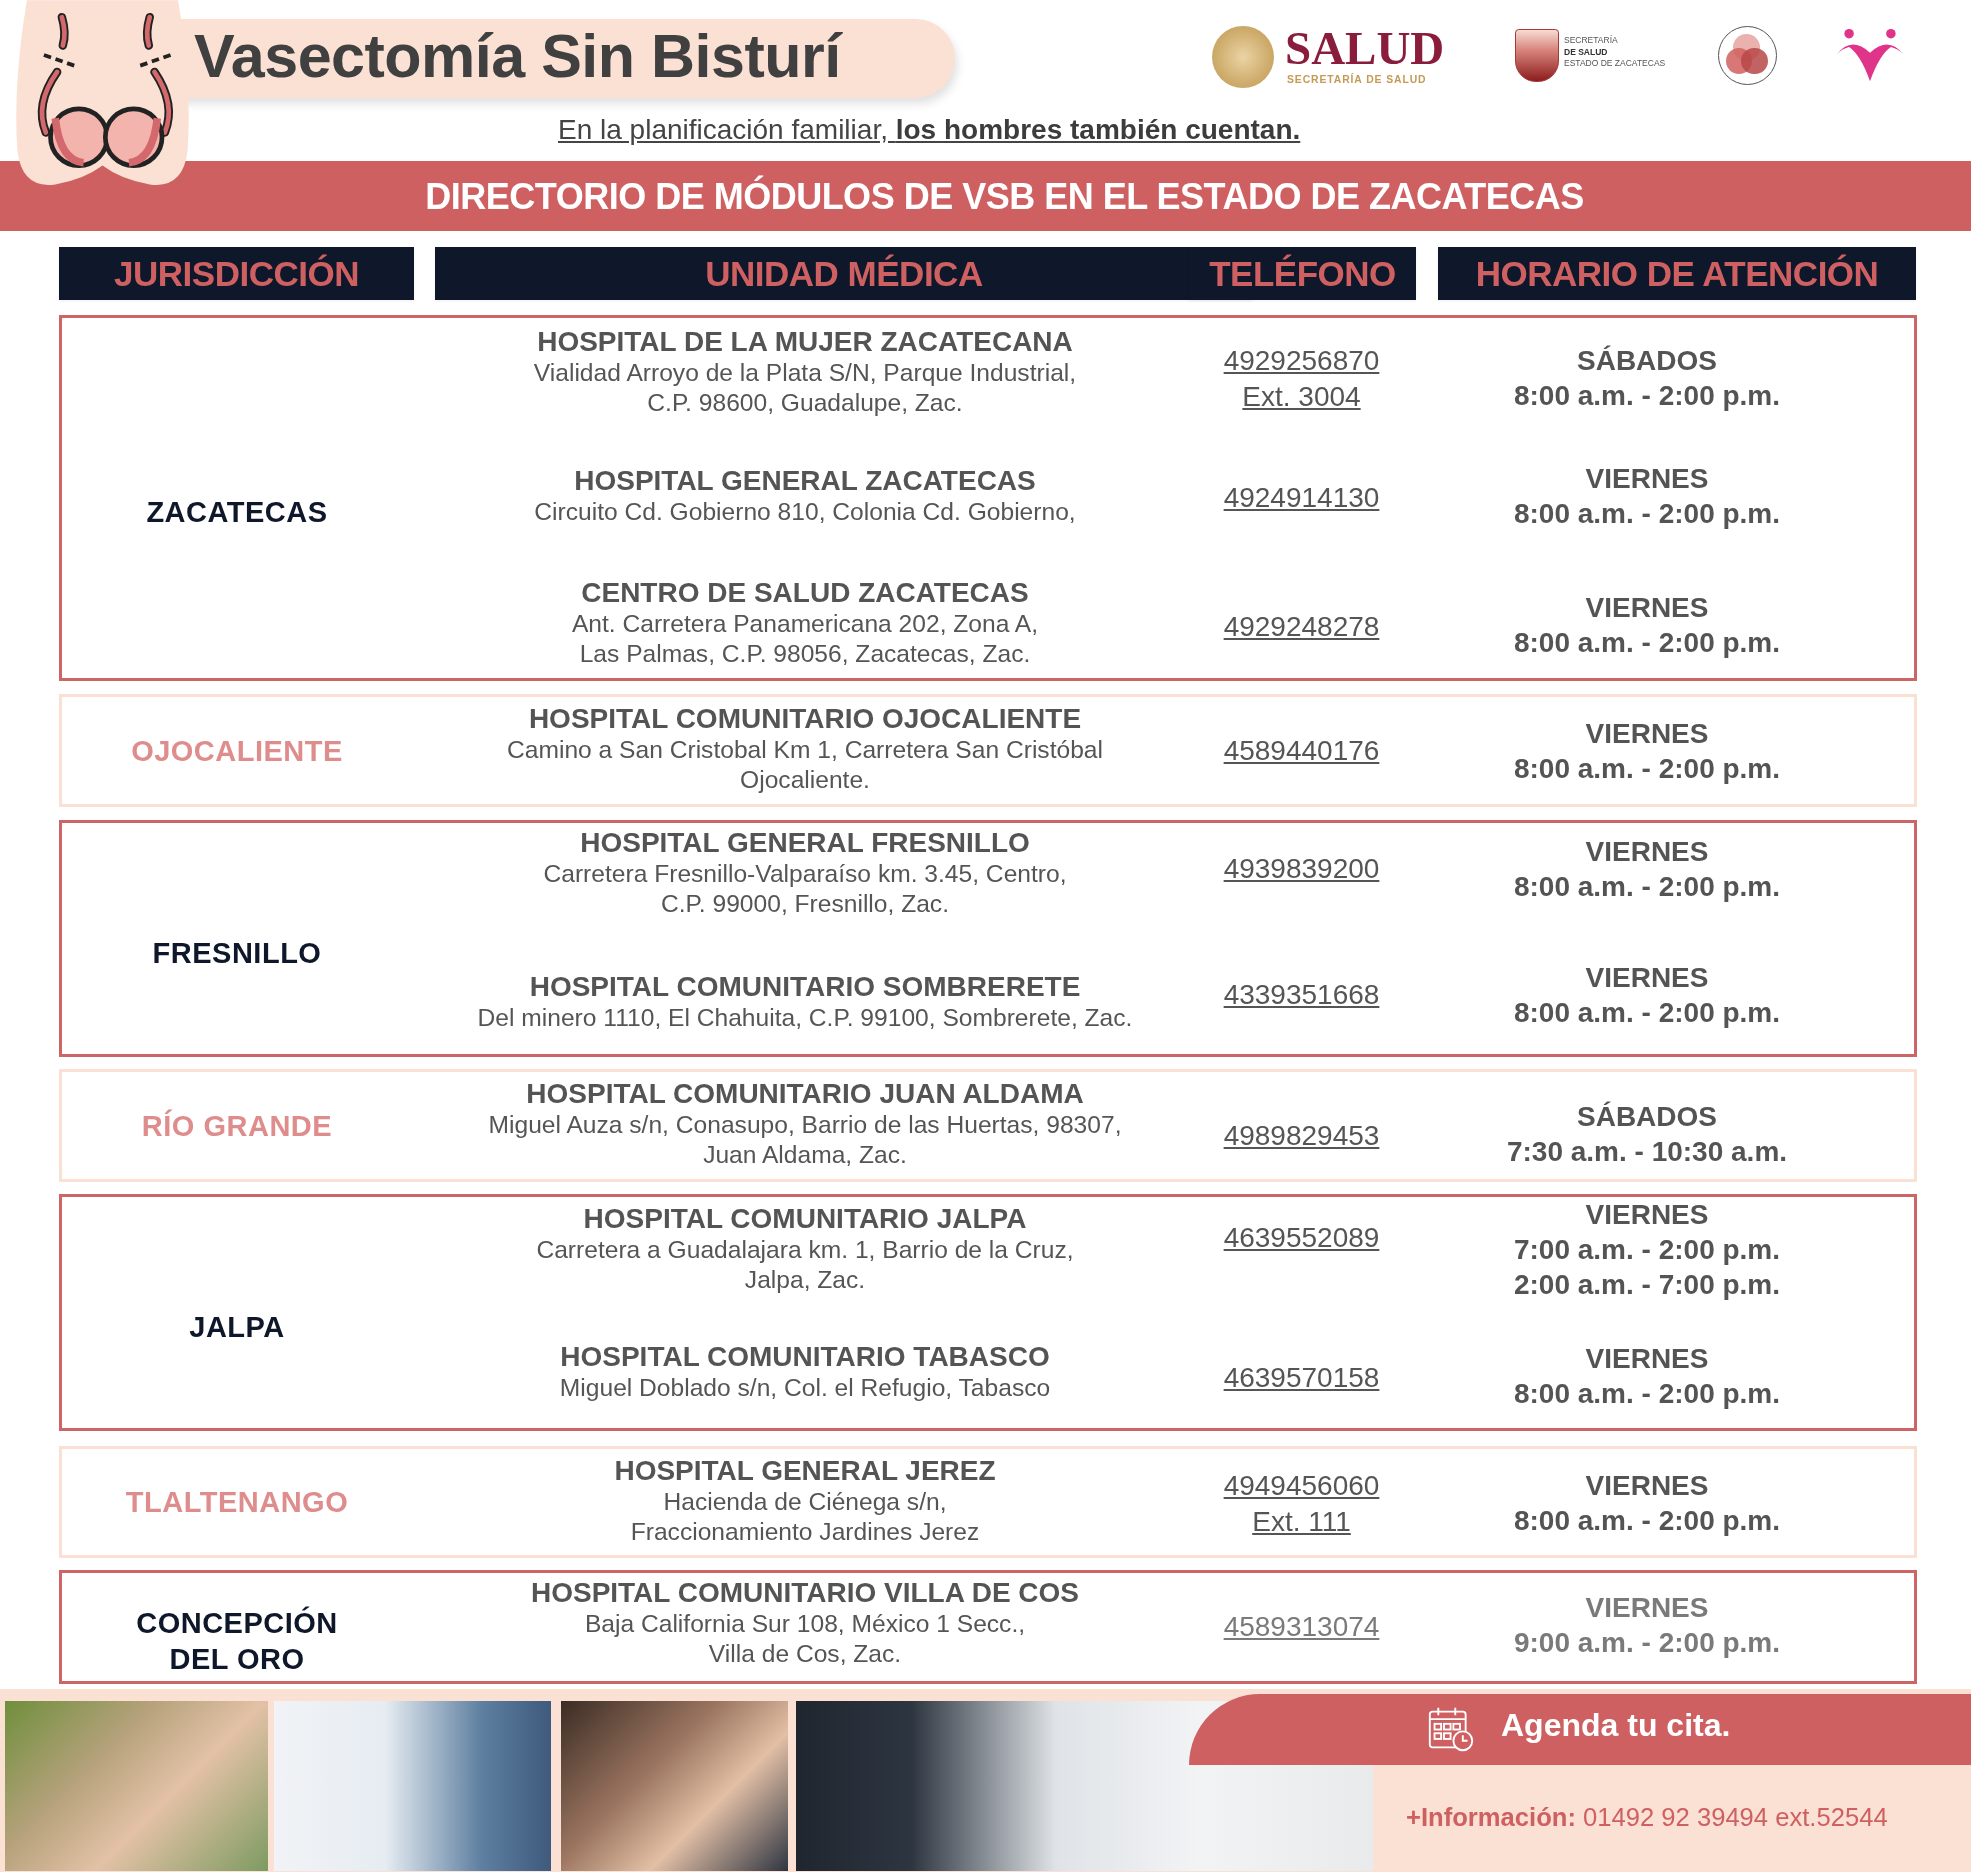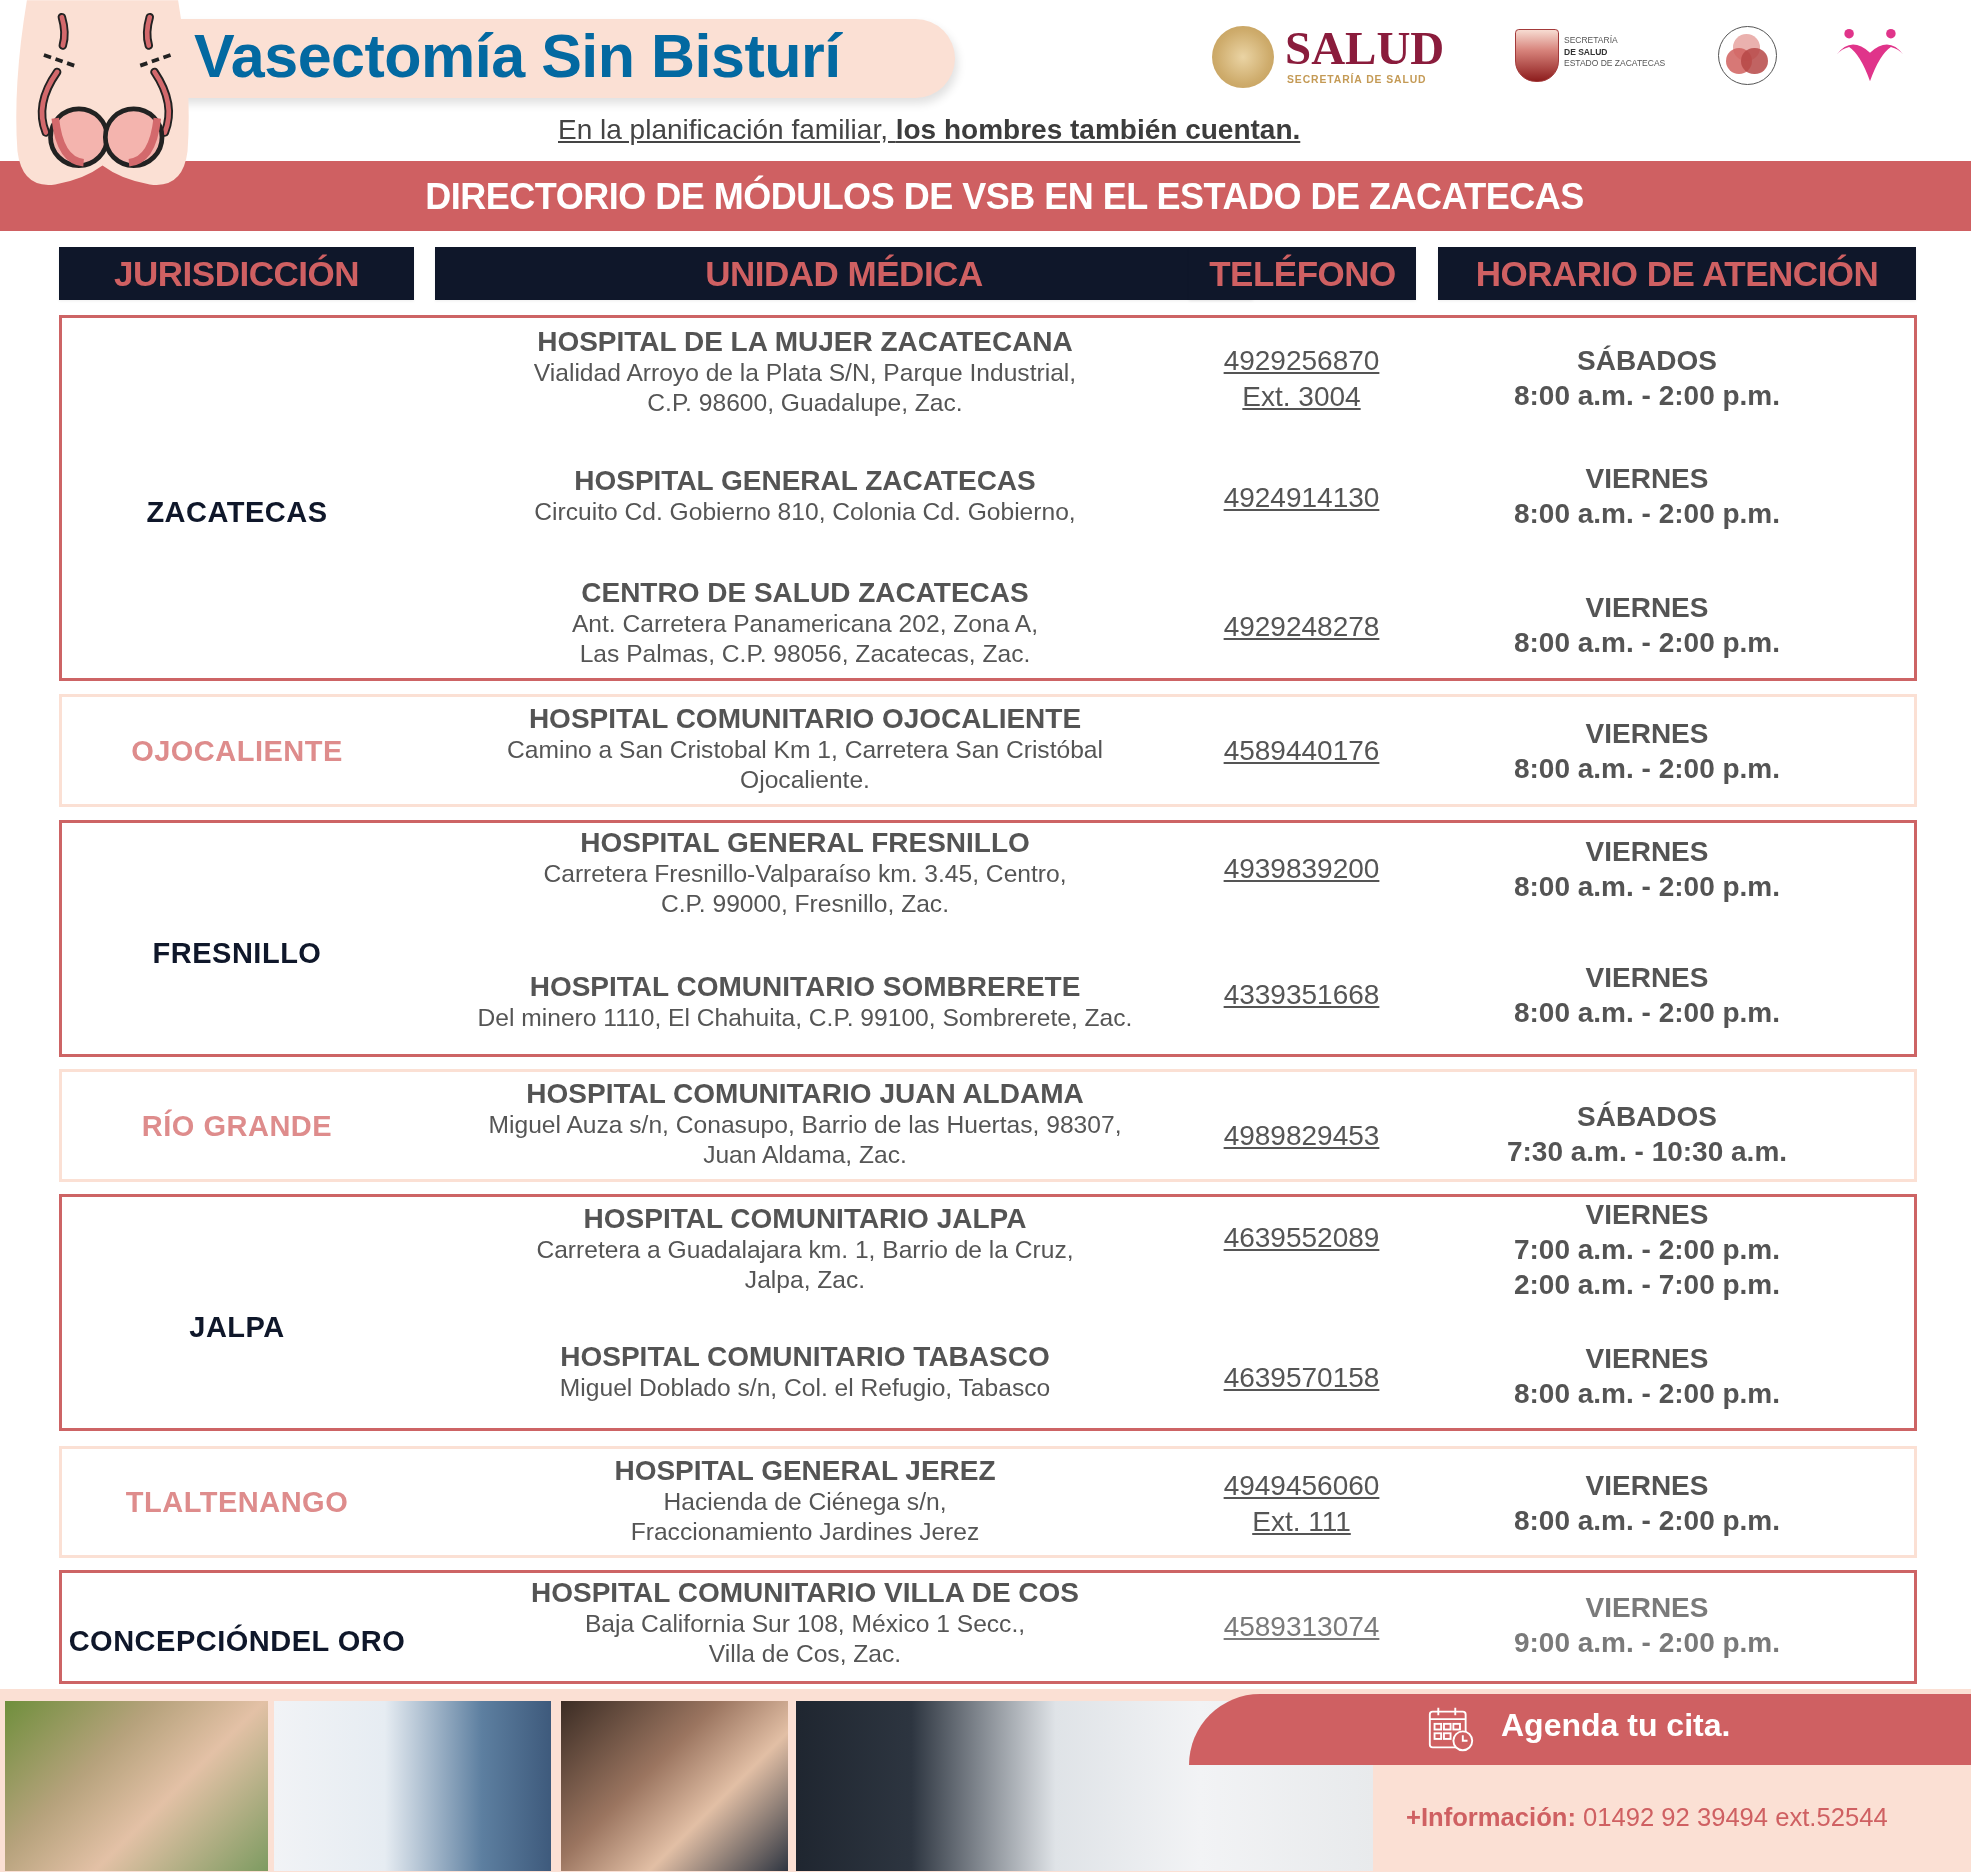--- a/index.html
+++ b/index.html
@@ -3,21 +3,21 @@
 <meta charset="utf-8">
 <style>
   * { box-sizing: border-box; margin: 0; padding: 0; }
   html, body { width: 1971px; height: 1873px; background: #ffffff; overflow: hidden; }
   body { font-family: "Liberation Sans", "DejaVu Sans", sans-serif; color: #545454; position: relative; }
 
   
   .header { position: absolute; left: 0; top: 0; width: 1971px; height: 232px; }
   .mascot { position: absolute; left: 7.6px; top: 0; width: 189px; height: 194px; z-index: 5; }
   .title-pill { position: absolute; left: 151px; top: 19px; width: 804px; height: 79px; background: #fbe0d4; border-radius: 0 40px 40px 0; box-shadow: 2.8px 5.7px 9.5px rgba(0,0,0,0.12); }
-  .title { position: absolute; left: 194px; top: 21px; font-size: 61px; font-weight: bold; color: #0369a1; letter-spacing: -0.5px; white-space: nowrap; }
+  .title { position: absolute; left: 194px; top: 21px; font-size: 61px; font-weight: bold; color: #404040; letter-spacing: -0.5px; white-space: nowrap; }
   .title .strong { font-weight: 900; }
   .subtitle { position: absolute; left: 558px; top: 114px; font-size: 28px; color: #444; white-space: nowrap; text-decoration: underline; }
   .subtitle b { color: #3c3c3c; }
 
   .logos { position: absolute; left: 1207px; top: 21px; height: 76px; width: 719px; }
   .logo-salud { position: absolute; left: 0; top: 0; width: 246px; height: 76px; }
   .seal { position: absolute; left: 4.7px; top: 4.7px; width: 62px; height: 62px; border-radius: 50%; background: radial-gradient(circle, #e8cf9a 0%, #c9a35c 60%, #b98f44 100%); opacity: 0.9; }
   .salud-word { position: absolute; left: 78px; top: 0px; font-family: "Liberation Serif", "DejaVu Serif", serif; font-weight: bold; font-size: 47px; color: #8a1c3c; }
   .salud-sub { position: absolute; left: 80px; top: 53px; font-size: 10.4px; font-weight: bold; color: #c49a55; letter-spacing: 0.9px; }
   .logo-zac { position: absolute; left: 308px; top: 4.7px; width: 151px; height: 66px; }
@@ -294,21 +294,21 @@
       <div>Ext. 111</div>
     </div>
     <div class="sched" style="top:13.2px;">
       <div>VIERNES</div>
       <div>8:00 a.m. - 2:00 p.m.</div>
     </div>
   </div>
 </div>
 
 <div class="group strong" style="top:1570px;height:114px;">
-  <div class="juris" style="flex-direction:row;">
+  <div class="juris" style="flex-direction:column;">
     <div>CONCEPCIÓN</div>
     <div>DEL ORO</div>
   </div>
   <div class="entry" style="top:3.8px;">
     <div class="unit">
       <div class="unit-name">HOSPITAL COMUNITARIO VILLA DE COS</div>
       <div class="unit-addr">Baja California Sur 108, México 1 Secc.,</div>
       <div class="unit-addr">Villa de Cos, Zac.</div>
     </div>
     <div class="phone faded" style="top:32px;">

